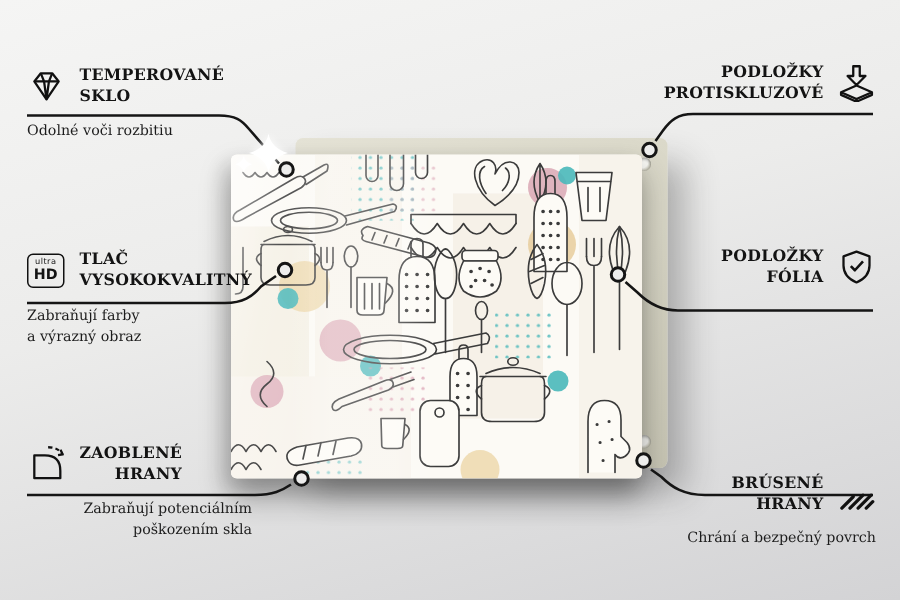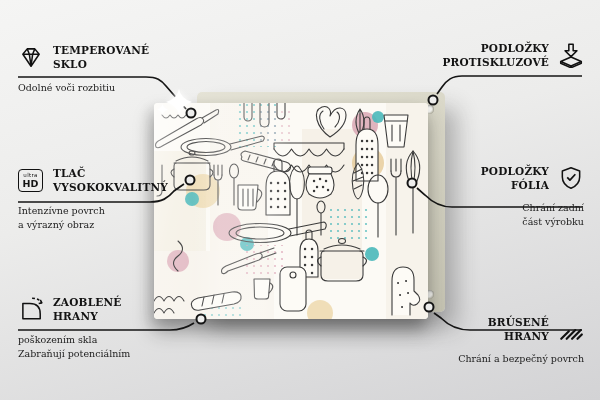--- a/index.html
+++ b/index.html
@@ -48,21 +48,21 @@
   .callout.right .c-desc{margin-top:9px;}
   .f-icon{flex:0 0 auto;width:26px;height:26px;}
   .f-icon svg{display:block;}
   .uhd{box-sizing:border-box;width:25px;height:23px;margin-top:2px;border:1.6px solid #111;border-radius:4px;
        display:flex;flex-direction:column;align-items:center;justify-content:center;
        font-family:"DejaVu Sans","Liberation Sans",sans-serif;}
   .uhd .u-small{font-size:5.5px;line-height:5.5px;letter-spacing:.3px;}
   .uhd .u-big{font-size:9.5px;line-height:9px;font-weight:bold;}
   .pos-tl{left:18px;top:44px;}
   .pos-ml{left:18px;top:167px;}
-  .pos-bl{left:18px;top:296px;}
+  .pos-bl{left:18px;top:296px;text-align:right;}
   .pos-tr{right:16px;top:42px;}
   .pos-mr{right:16px;top:165px;}
   .pos-br{right:16px;top:296px;margin-top:20px;}
 </style>
 </head>
 <body>
 
 <div class="canvas">
 
   <div class="back-panel">
@@ -267,42 +267,42 @@
           <span class="u-small">ultra</span>
           <span class="u-big">HD</span>
         </span>
       </span>
       <div class="c-title">
         <div>TLAČ</div>
         <div>VYSOKOKVALITNÝ</div>
       </div>
     </div>
     <div class="c-desc">
-      <div>Intenzívne povrch</div>
+      <div>Zabraňují farby</div>
       <div>a výrazný obraz</div>
     </div>
   </div>
 
   <div class="callout left pos-bl">
     <div class="head">
       <span class="f-icon">
         <svg viewBox="0 0 24 24" width="26" height="26" fill="none" stroke="#111" stroke-width="1.4" stroke-linejoin="round">
           <path d="M4.5,21 L4.5,7 L11,7 Q20.5,7 20.5,16.5 L20.5,21 Z"></path>
           <path d="M13,2 Q19,2 21.8,6.2" stroke-dasharray="2.5,2"></path>
           <path d="M20.6,3.6 L22,6.4 L19.1,6.9"></path>
         </svg>
       </span>
       <div class="c-title">
         <div>ZAOBLENÉ</div>
         <div>HRANY</div>
       </div>
     </div>
     <div class="c-desc">
+      <div>Zabraňují potenciálním</div>
       <div>poškozením skla</div>
-      <div>Zabraňují potenciálním</div>
     </div>
   </div>
 
   <div class="callout right pos-tr">
     <div class="head">
       <span class="f-icon">
         <svg viewBox="0 0 24 24" width="26" height="26" fill="none" stroke="#111" stroke-width="1.4" stroke-linejoin="round">
           <path d="M10,2 H14 V8 H17.5 L12,13.5 L6.5,8 H10 Z"></path>
           <path d="M2.5,18 L12,13.8 L21.5,18 L12,22.2 Z"></path>
           <path d="M2.5,18 V19.6 L12,23.8 L21.5,19.6 V18 M12,22.2 V23.8"></path>
@@ -320,24 +320,20 @@
       <span class="f-icon">
         <svg viewBox="0 0 24 24" width="26" height="26" fill="none" stroke="#111" stroke-width="1.4" stroke-linejoin="round">
           <path d="M12,2.5 L20,5.5 V11 Q20,18 12,21.5 Q4,18 4,11 V5.5 Z"></path>
           <path d="M8.5,11.5 L11,14 L16,8.5" stroke-width="1.6"></path>
         </svg>
       </span>
       <div class="c-title">
         <div>PODLOŽKY</div>
         <div>FÓLIA</div>
       </div>
-    </div>
-    <div class="c-desc">
-      <div>Chrání zadní</div>
-      <div>část výrobku</div>
     </div>
   </div>
 
   <div class="callout right pos-br">
     <div class="head">
       <span class="f-icon">
         <svg viewBox="0 0 24 24" width="26" height="26" fill="none" stroke="#111" stroke-width="2" stroke-linecap="round">
           <path d="M3,21 L10,14"></path>
             <path d="M8,21 L16,13"></path>
             <path d="M13,21 L21,13"></path>

